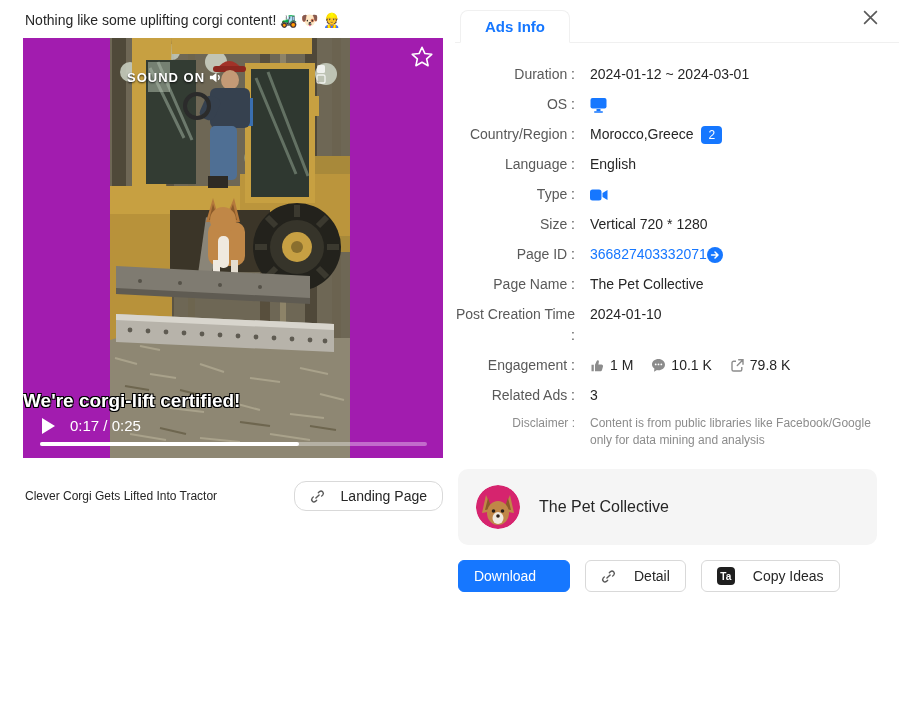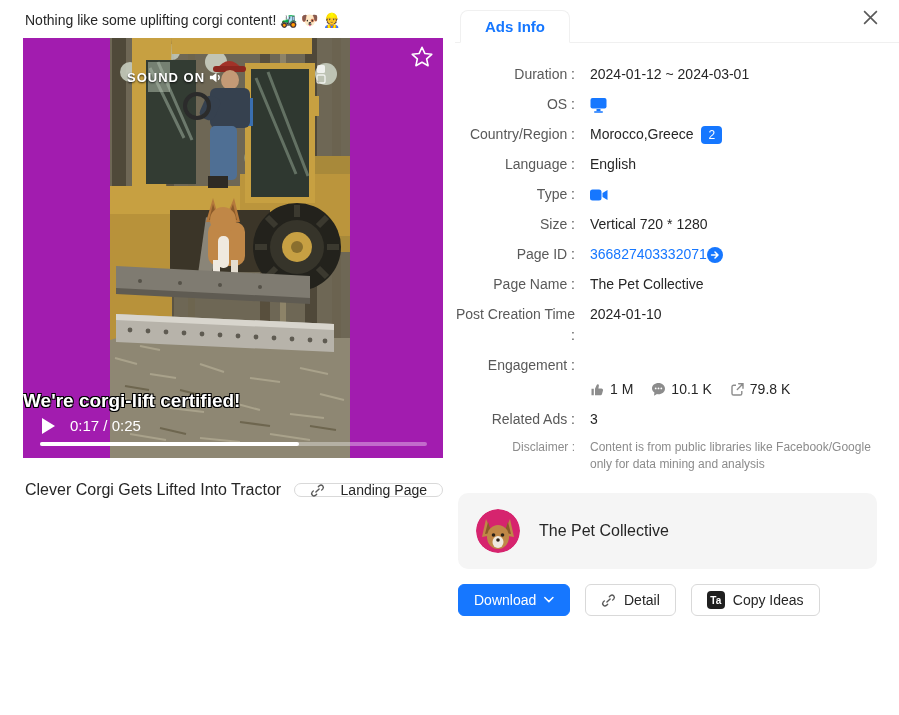--- a/index.html
+++ b/index.html
@@ -21,22 +21,22 @@
            font-weight:bold;font-size:19px;
            text-shadow:-1px -1px 0 #000,1px -1px 0 #000,-1px 1px 0 #000,1px 1px 0 #000;}
   .controls{position:absolute;left:18px;right:12px;bottom:24px;display:flex;align-items:center;}
   .ctrl{background:none;border:none;padding:0;cursor:pointer;display:flex;align-items:center;}
   .time{font-size:15px;color:#fff;margin-left:15px;}
   .spacer{flex:1;}
   .progress{position:absolute;left:17px;right:16px;bottom:12px;height:4px;border-radius:2px;
             background:rgba(255,255,255,.35);cursor:pointer;}
   .progress .fill{height:100%;background:#fff;border-radius:2px;}
   .under-row{display:flex;align-items:center;margin:23px 0 0 25px;width:418px;}
-  .ad-title{flex:1;font-size:16px;color:#262626;}
-  .landing-btn{display:flex;align-items:center;gap:16px;height:14px;padding:0 15px;cursor:pointer;
+  .ad-title{flex:1;font-size:12px;color:#262626;}
+  .landing-btn{display:flex;align-items:center;gap:16px;height:30px;padding:0 15px;cursor:pointer;
                border:1px solid #d9d9d9;border-radius:12px;background:#fff;font-size:14px;color:#262626;
                font-family:"Liberation Sans",sans-serif;}
 
   
   .right{position:absolute;left:455px;top:0;width:444px;height:552px;}
   .close-btn{position:absolute;top:5px;right:16px;background:none;border:none;padding:4px;cursor:pointer;}
   .tabbar{display:flex;border-bottom:1px solid #f0f0f0;padding:10px 0 0 5px;}
   .tab{border:1px solid #f0f0f0;border-bottom:1px solid #fff;margin-bottom:-1px;
        border-radius:8px 8px 0 0;padding:7px 24px;background:#fff;cursor:pointer;
        font-size:15px;font-weight:bold;color:#1677ff;}
@@ -45,31 +45,31 @@
   .stat-label{font-size:14px;color:#9e9e9e;}
   .stat-value{font-size:26px;color:#262626;margin-top:9px;}
   .fields{margin-top:21px;font-size:14px;}
   .frow{display:flex;margin-bottom:9px;}
   .flabel{width:120px;flex-shrink:0;text-align:right;color:#595959;line-height:21px;}
   .fval{margin-left:15px;color:#262626;line-height:21px;display:flex;align-items:center;gap:8px;
         flex-wrap:wrap;max-width:285px;}
   .blue-link{color:#1677ff;cursor:pointer;text-decoration:none;display:flex;align-items:center;}
   .badge{background:#1677ff;color:#fff;border-radius:4px;font-size:12px;line-height:18px;
          padding:0 7px;cursor:pointer;}
-  .eng{display:flex;align-items:center;gap:5px;margin-right:10px;margin-top:24px;}
+  .eng{display:flex;align-items:center;gap:5px;margin-right:10px;}
   .frow.disc{margin-top:5px;}
   .frow.disc .flabel{color:#8c8c8c;font-size:12px;line-height:17px;}
   .frow.disc .fval{color:#8c8c8c;font-size:12px;line-height:17px;display:block;max-width:290px;}
   .advcard{margin:20px 0 0 3px;width:419px;height:76px;background:#f5f5f5;border-radius:10px;
            display:flex;align-items:center;cursor:pointer;}
   .avatar{width:44px;height:44px;border-radius:50%;margin-left:18px;overflow:hidden;flex-shrink:0;}
   .advname{margin-left:19px;font-size:16px;color:#262626;}
   .actions{display:flex;gap:15px;margin:15px 0 0 3px;}
   .btn{height:32px;border-radius:6px;border:1px solid #d9d9d9;background:#fff;cursor:pointer;
-       display:flex;align-items:center;gap:8px;padding:0 15px;font-size:14px;color:#262626;
+       display:flex;align-items:center;gap:18px;padding:0 15px;font-size:14px;color:#262626;
        font-family:"Liberation Sans",sans-serif;}
   .btn.primary{background:#1677ff;border-color:#1677ff;color:#fff;width:112px;justify-content:center;}
   .ta-logo{width:18px;height:18px;border-radius:4px;background:#1f1f1f;color:#fff;font-size:10px;
            font-weight:bold;display:flex;align-items:center;justify-content:center;}
 </style>
 </head>
 <body>
 
 <div class="app">
 

